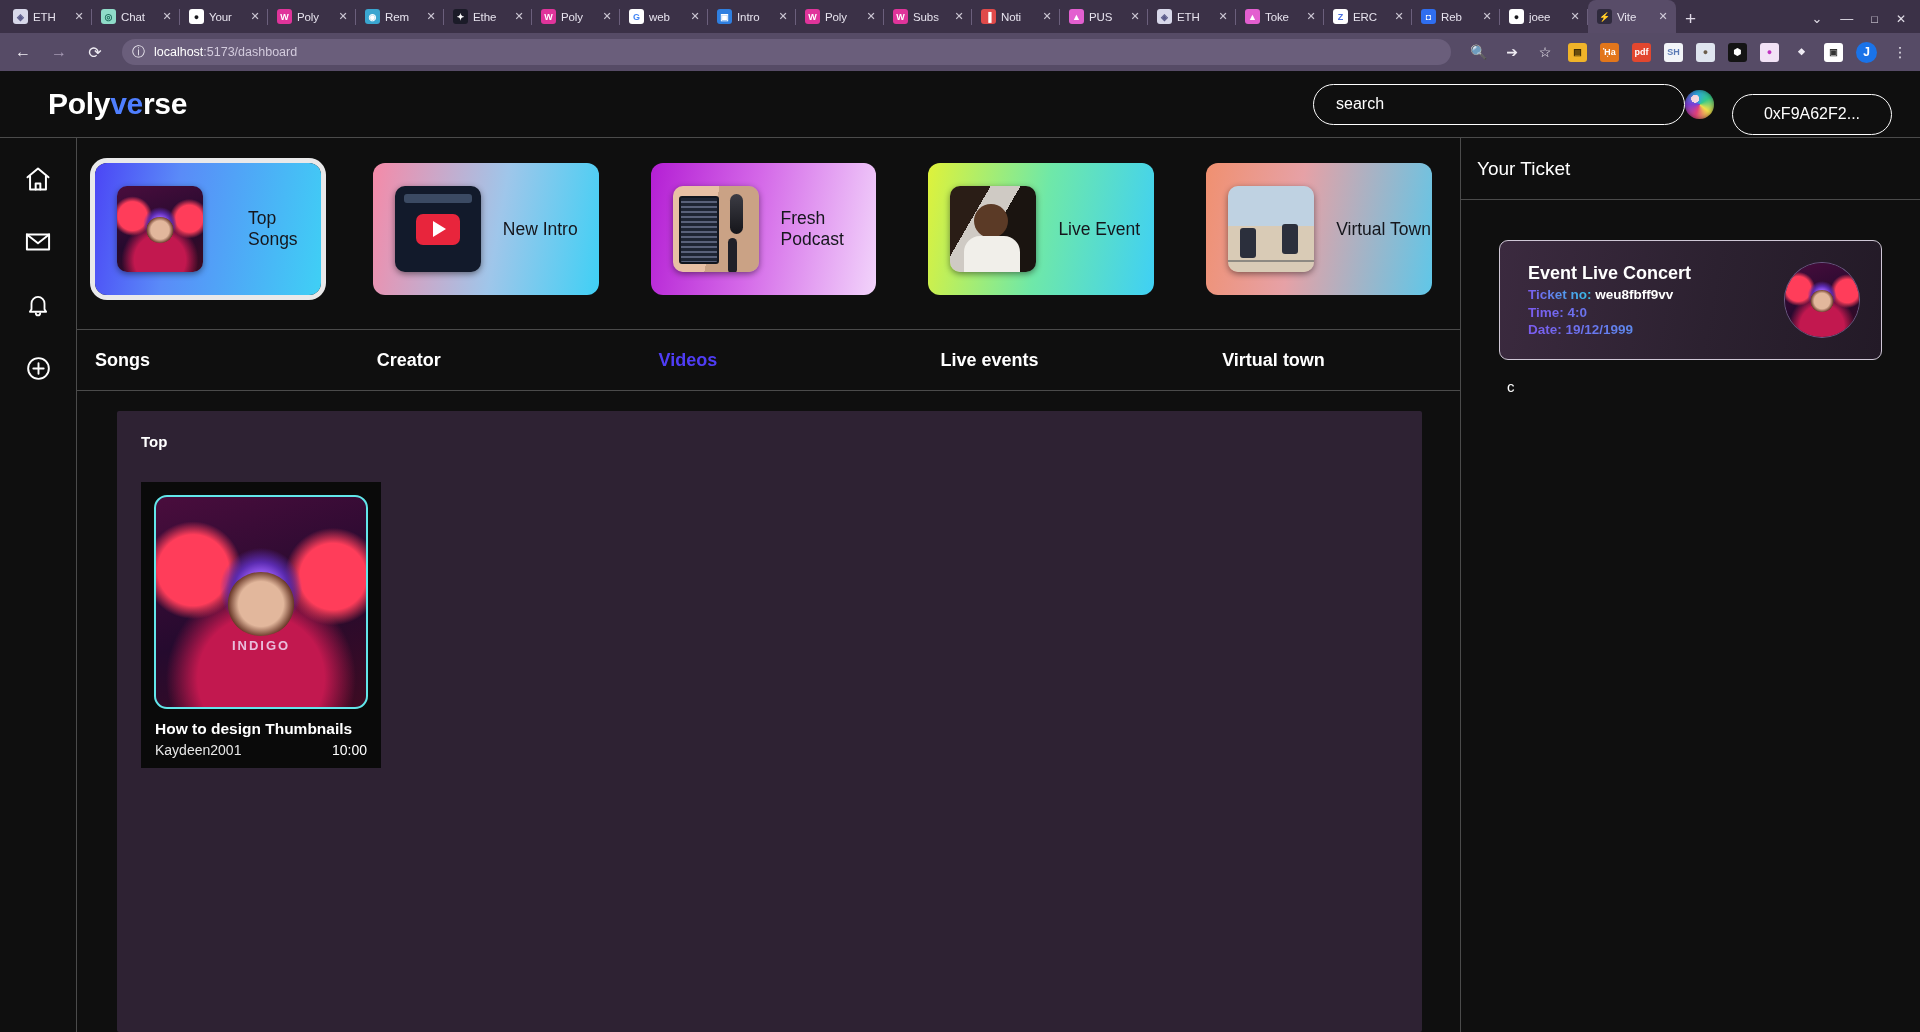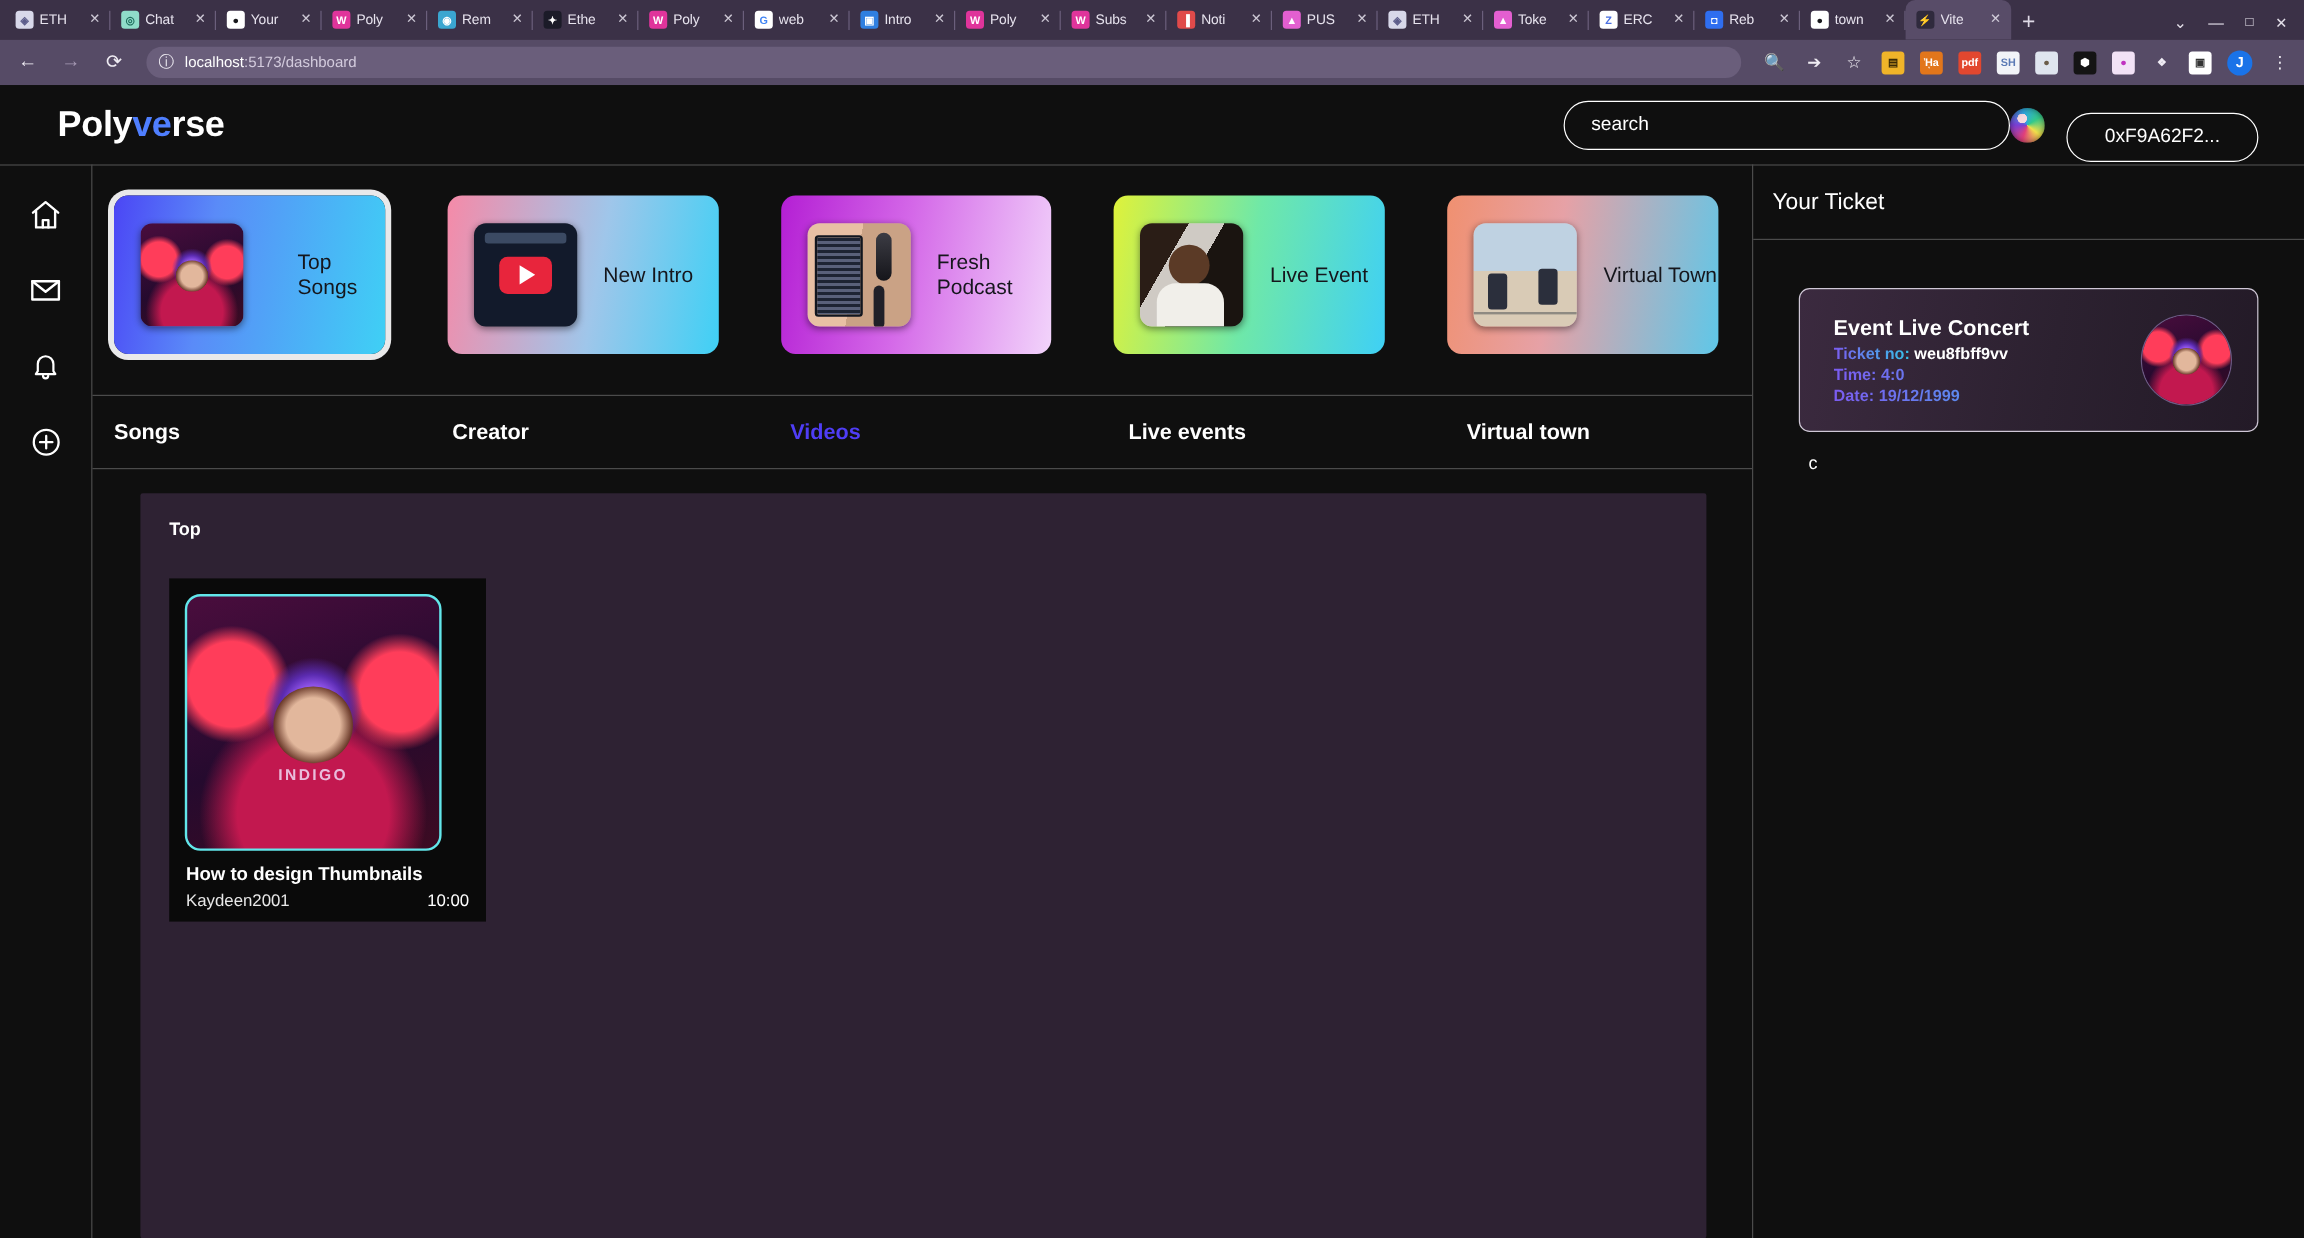--- a/index.html
+++ b/index.html
@@ -67,21 +67,21 @@
     align-items:center; justify-content:center; font-size: 9px; font-weight: 700; color:#fff;
   }
   .avatar-btn { width: 21px; height: 21px; border-radius: 50%; background: #1a73e8;
     color: #fff; font-size: 12px; display:flex; align-items:center; justify-content:center; font-weight: 600; }
 
   
   .page { flex: 1 1 auto; background: #0f0f0f; display: flex; flex-direction: column; position: relative; }
 
   .appheader {
     height: 66px; flex: 0 0 66px; display: flex; align-items: center;
-    padding: 0 38px 0 48px; background: #0f0f0f;
+    padding: 0 28px 0 48px; background: #0f0f0f;
   }
   .logo { font-size: 30px; font-weight: 800; letter-spacing: -.3px; color: #ffffff; }
   .logo .accent { color: #4f7fff; }
   .searchwrap { flex: 1 1 auto; display: flex; justify-content: flex-end; }
   .searchbox {
     width: 372px; height: 41px; border-radius: 22px; border: 1.6px solid #ffffff;
     background: transparent; color: #ffffff; font-size: 16px; padding: 0 22px;
     font-family: "Liberation Sans", sans-serif; outline: none;
   }
   .searchbox::placeholder { color: #ffffff; opacity: 1; }
@@ -197,21 +197,21 @@
   .ptab.active { color: #4f3df5; }
 
   
   .listing-wrap { flex: 1 1 auto; padding: 20px 38px 0 40px; min-height: 0; }
   .listing {
     background: #2e2233; border-radius: 2px; height: 100%;
     padding: 22px 24px 0 24px;
   }
   .listing-title { font-size: 15px; color: #ffffff; font-weight: 700; margin-bottom: 32px; }
 
-  .vcard { width: 264px; background: #0a0a0a; padding: 14px 14px 10px 14px; }
+  .vcard { width: 240px; background: #0a0a0a; padding: 14px 14px 10px 14px; }
   .vthumb {
     width: 212px; height: 212px; border-radius: 12px; overflow: hidden; position: relative;
     outline: 2px solid #62e6ea; outline-offset: -1px;
   }
   .vthumb-label {
     position:absolute; left:0; right:0; bottom: 26%; text-align:center;
     color:#f3e6ff; font-size:13px; font-weight:800; letter-spacing:2px; opacity:.8;
   }
   .vtitle { color: #ffffff; font-size: 15.5px; font-weight: 700; margin-top: 12px; }
   .vmeta { display: flex; justify-content: space-between; align-items: baseline; margin-top: 4px; }
@@ -334,21 +334,21 @@
           <span class="tab-title">ERC</span>
           <span class="tab-close">✕</span>
         </div>
         <div class="tab">
           <span class="tab-fav" style="background:#2f6ef0;color:#ffffff">◘</span>
           <span class="tab-title">Reb</span>
           <span class="tab-close">✕</span>
         </div>
         <div class="tab">
           <span class="tab-fav" style="background:#ffffff;color:#18181c">●</span>
-          <span class="tab-title">town</span>
+          <span class="tab-title">joee</span>
           <span class="tab-close">✕</span>
         </div>
         <div class="tab active">
           <span class="tab-fav" style="background:#2f2a3d;color:#41c7d8">⚡</span>
           <span class="tab-title">Vite</span>
           <span class="tab-close">✕</span>
         </div>
       </div>
     <div class="newtab">+</div>
     <div class="tabstrip-right">

